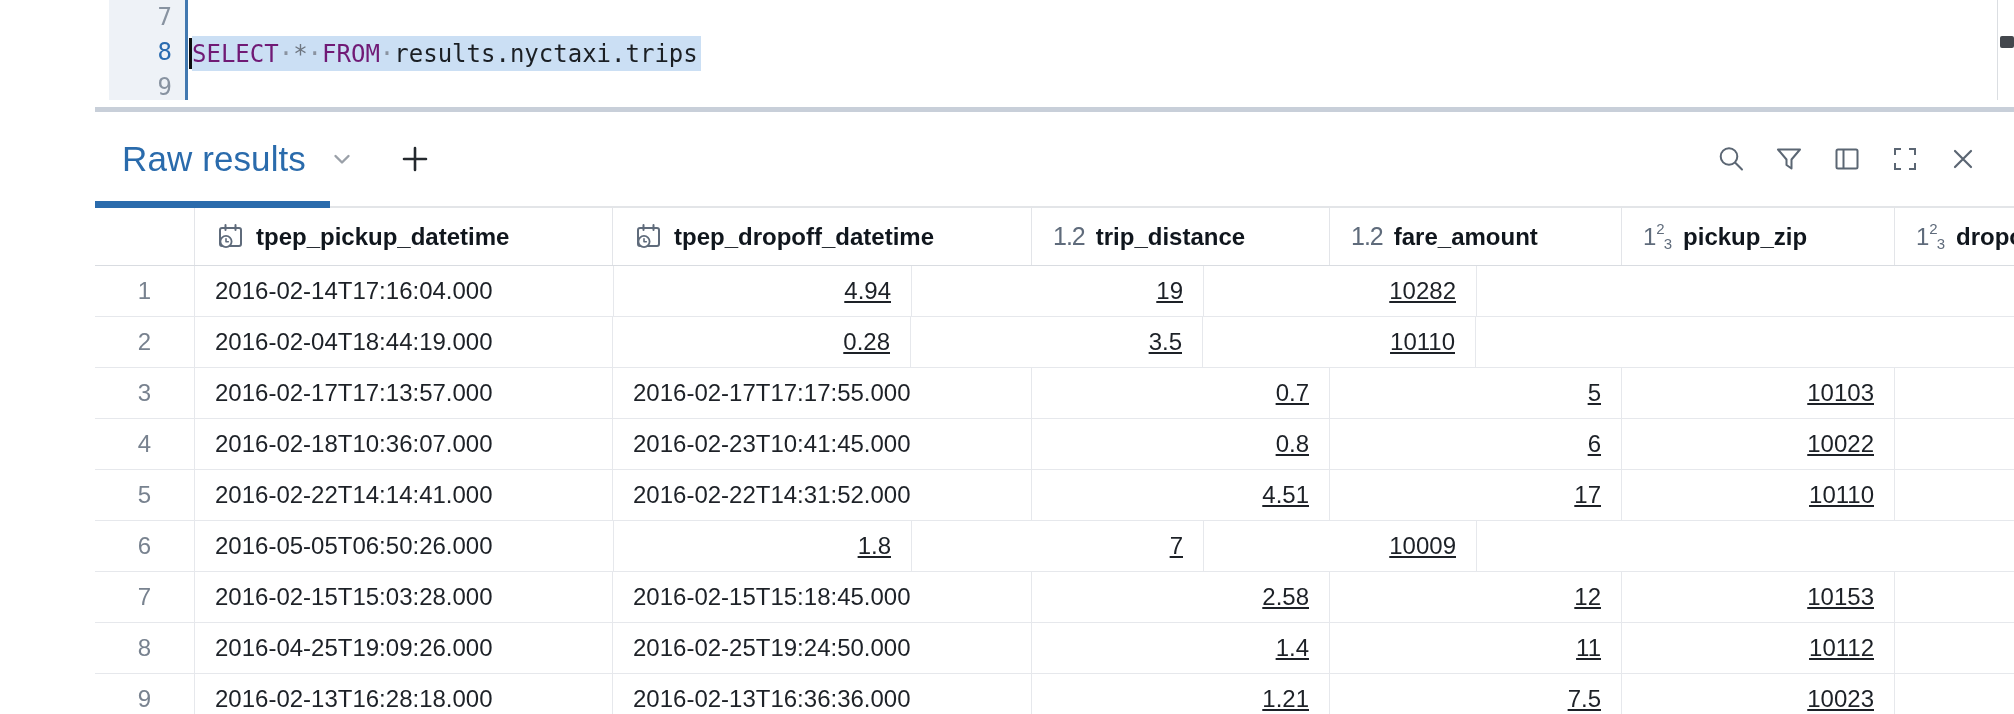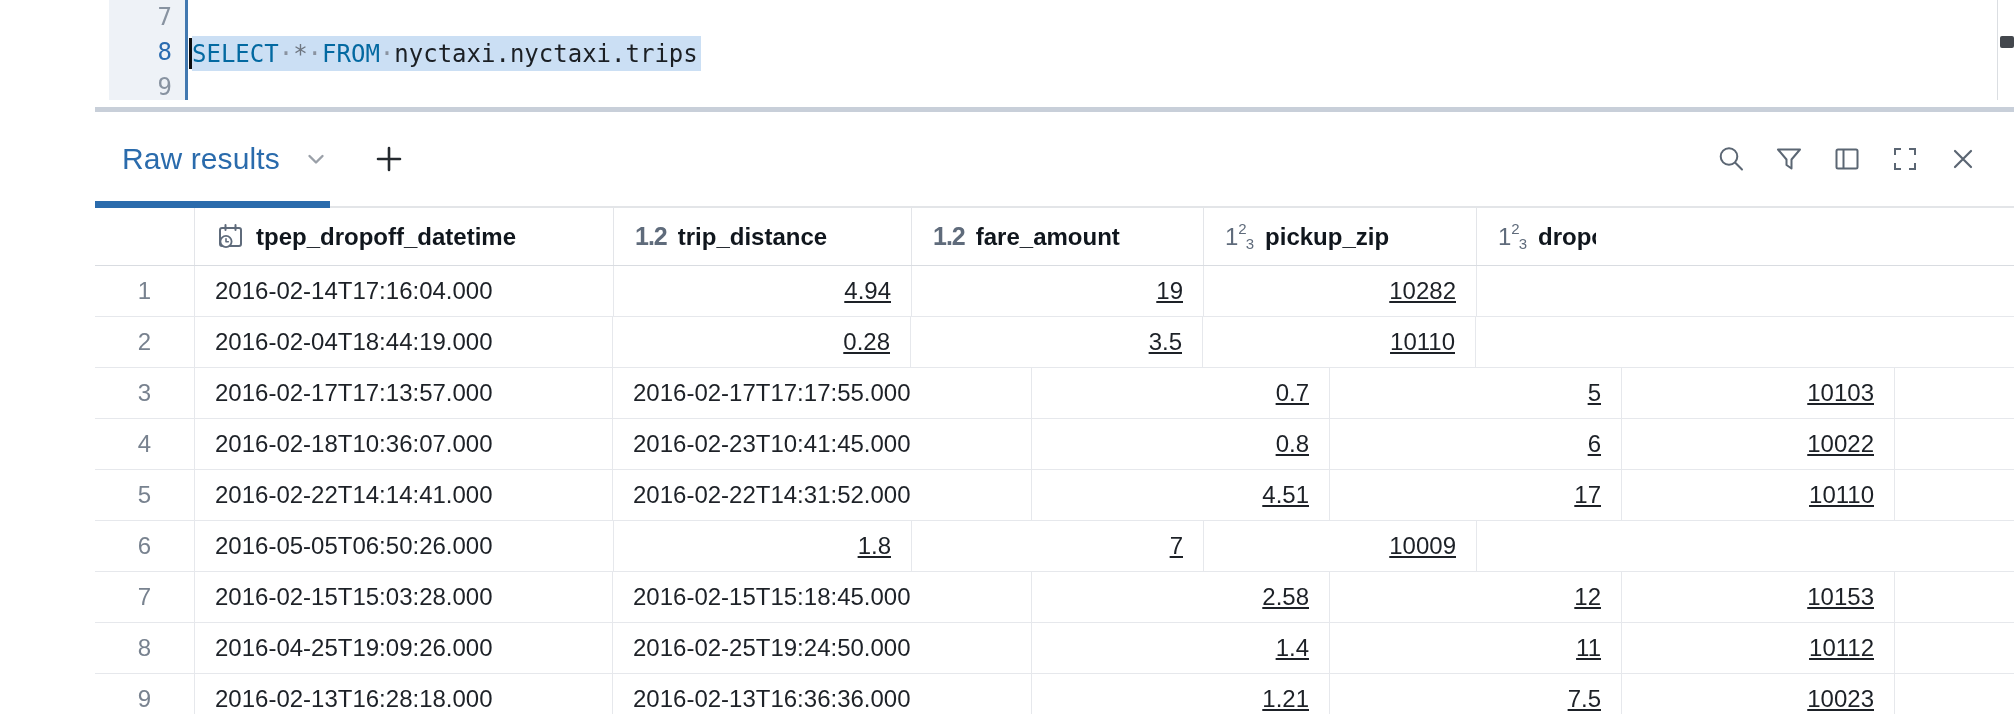--- a/index.html
+++ b/index.html
@@ -15,35 +15,35 @@
   .editor{position:absolute;left:0;top:0;width:2014px;height:107px;background:#fff;}
   .gutter{position:absolute;left:109px;top:0;width:76px;height:100px;background:#eef2f7;}
   .gutter-num{height:35px;line-height:35px;text-align:right;padding-right:13px;
     font-family:"DejaVu Sans Mono",monospace;font-size:24px;color:#8893a1;}
   .gutter-num.active{color:#2b6cb0;}
   .gutter-border{position:absolute;left:185px;top:0;width:3px;height:100px;background:#4279b0;}
   .code-line{position:absolute;left:189px;top:36px;height:35px;display:flex;align-items:center;}
   .cursor{width:3px;height:31px;background:#0b0d0f;flex:0 0 auto;}
   .code-text{display:flex;align-items:center;height:35px;background:#cbdff4;padding-right:3px;
     font-family:"DejaVu Sans Mono",monospace;font-size:24px;white-space:pre;}
-  .tok-keyword{color:#0369a1;}
+  .tok-keyword{color:#701a75;}
   .tok-plain{color:#1b1f24;}
   .tok-star{color:#6e7680;}
   .tok-space{color:#8a93a0;}
   .editor-right-line{position:absolute;left:1997px;top:0;width:1px;height:100px;background:#dbdee2;}
   .editor-scroll-marker{position:absolute;left:2000px;top:36px;width:14px;height:12px;background:#43474d;border-radius:2px;}
 
   
   .splitter{position:absolute;left:95px;top:107px;width:1919px;height:5px;background:#c8cfd9;cursor:row-resize;}
 
   
   .results{position:absolute;left:95px;top:112px;width:1919px;height:602px;background:#fff;}
   .tabbar{position:relative;height:94px;border-bottom:2px solid #e3e5e8;display:flex;align-items:center;}
   .tab{display:flex;align-items:center;gap:23px;padding:0 18px 0 27px;height:100%;cursor:pointer;}
-  .tab-label{font-size:30px;font-weight:500;color:#2a6bac;letter-spacing:0.1px;}
+  .tab-label{font-size:35px;font-weight:500;color:#2a6bac;letter-spacing:0.1px;}
   .tab-indicator{position:absolute;left:0;bottom:-2px;width:235px;height:7px;background:#2a6bac;}
   .add-tab{margin-left:22px;width:40px;height:40px;border:0;background:none;padding:0;cursor:pointer;
     display:flex;align-items:center;justify-content:center;}
   .toolbar{margin-left:auto;display:flex;align-items:center;gap:28px;padding-right:36px;}
   .icon-btn{width:30px;height:30px;border:0;background:none;padding:0;cursor:pointer;display:flex;align-items:center;justify-content:center;}
 
   
   .tbl{width:1919px;overflow:hidden;}
   .thead{display:flex;background:#fff;border-bottom:1px solid #d9dce1;}
   .hcell{flex:0 0 auto;box-sizing:border-box;height:57px;display:flex;align-items:center;gap:11px;
@@ -53,42 +53,42 @@
   .hcell:last-child{border-right:0;}
   .trow{display:flex;border-bottom:1px solid #e6e8ec;background:#fff;}
   .cell{flex:0 0 auto;box-sizing:border-box;height:50px;display:flex;align-items:center;
     padding:0 20px;border-right:1px solid #e6e8ec;font-size:24px;color:#1d2127;
     white-space:nowrap;overflow:hidden;}
   .cell:last-child{border-right:0;}
   .cell.right{justify-content:flex-end;text-decoration:underline;}
   .cell.rownum{justify-content:center;padding:0;color:#78828f;}
 
   
-  .num-icon{font-size:25px;font-weight:700;color:#5f6b7b;letter-spacing:-1px;flex:0 0 auto;}
+  .num-icon{font-size:25px;font-weight:400;color:#5f6b7b;letter-spacing:-1px;flex:0 0 auto;}
   .int-icon{color:#5f6b7b;font-weight:500;flex:0 0 auto;display:inline-flex;align-items:center;line-height:1;}
   .int-icon .d1{font-size:24px;}
   .int-icon .d2{font-size:15px;position:relative;top:-8px;}
   .int-icon .d3{font-size:15px;position:relative;top:7px;margin-left:-1px;}
   .cal-icon{flex:0 0 auto;display:block;}
 </style>
 </head>
 <body>
 
 <div class="v-left-border"></div>
 
 <div class="editor">
   <div class="gutter" id="gutter">
       <div class="gutter-num">7</div>
       <div class="gutter-num active">8</div>
       <div class="gutter-num">9</div>
     </div>
   <div class="gutter-border"></div>
   <div class="code-line">
     <div class="cursor"></div>
-    <div class="code-text" id="code-text"><span class="tok-keyword">SELECT</span><span class="tok-space">·</span><span class="tok-star">*</span><span class="tok-space">·</span><span class="tok-keyword">FROM</span><span class="tok-space">·</span><span class="tok-plain">nyctaxi.nyctaxi.trips</span></div>
+    <div class="code-text" id="code-text"><span class="tok-keyword">SELECT</span><span class="tok-space">·</span><span class="tok-star">*</span><span class="tok-space">·</span><span class="tok-keyword">FROM</span><span class="tok-space">·</span><span class="tok-plain">results.nyctaxi.trips</span></div>
   </div>
   <div class="editor-right-line"></div>
   <div class="editor-scroll-marker"></div>
 </div>
 
 <div class="splitter"></div>
 
 <div class="results">
   <div class="tabbar">
     <div class="tab">
@@ -144,20 +144,31 @@
               <path d="M7 7 L23 23 M23 7 L7 23" stroke="#5b6673" stroke-width="2.2" stroke-linecap="round"></path>
             </svg>
           </span>
         </button>
       </div>
   </div>
 
   <div class="tbl">
     <div class="thead" id="thead">
         <div class="hcell rownum" style="width: 100px;"></div>
+        <div class="hcell" style="width: 418px;">
+          <span style="display: flex;">
+            <svg class="cal-icon" width="29" height="29" viewBox="0 0 29 29" fill="none">
+              <rect x="4" y="6" width="21" height="18" rx="2" stroke="#5f6b7b" stroke-width="2"></rect>
+              <path d="M9.5 3 V8 M19.5 3 V8" stroke="#5f6b7b" stroke-width="2" stroke-linecap="round"></path>
+              <circle cx="10" cy="19.5" r="5.6" fill="#ffffff" stroke="#5f6b7b" stroke-width="1.8"></circle>
+              <path d="M10 16.8 V19.7 H12.3" stroke="#5f6b7b" stroke-width="1.6" stroke-linecap="round" stroke-linejoin="round"></path>
+            </svg>
+          </span>
+          <span>tpep_pickup_datetime</span>
+        </div>
         <div class="hcell" style="width: 419px;">
           <span style="display: flex;">
             <svg class="cal-icon" width="29" height="29" viewBox="0 0 29 29" fill="none">
               <rect x="4" y="6" width="21" height="18" rx="2" stroke="#5f6b7b" stroke-width="2"></rect>
               <path d="M9.5 3 V8 M19.5 3 V8" stroke="#5f6b7b" stroke-width="2" stroke-linecap="round"></path>
               <circle cx="10" cy="19.5" r="5.6" fill="#ffffff" stroke="#5f6b7b" stroke-width="1.8"></circle>
               <path d="M10 16.8 V19.7 H12.3" stroke="#5f6b7b" stroke-width="1.6" stroke-linecap="round" stroke-linejoin="round"></path>
             </svg>
           </span>
           <span>tpep_dropoff_datetime</span>

